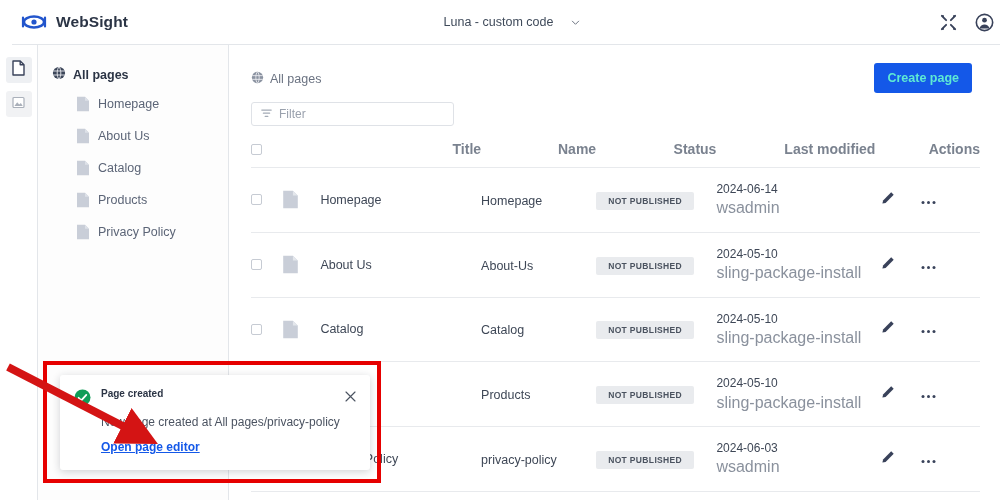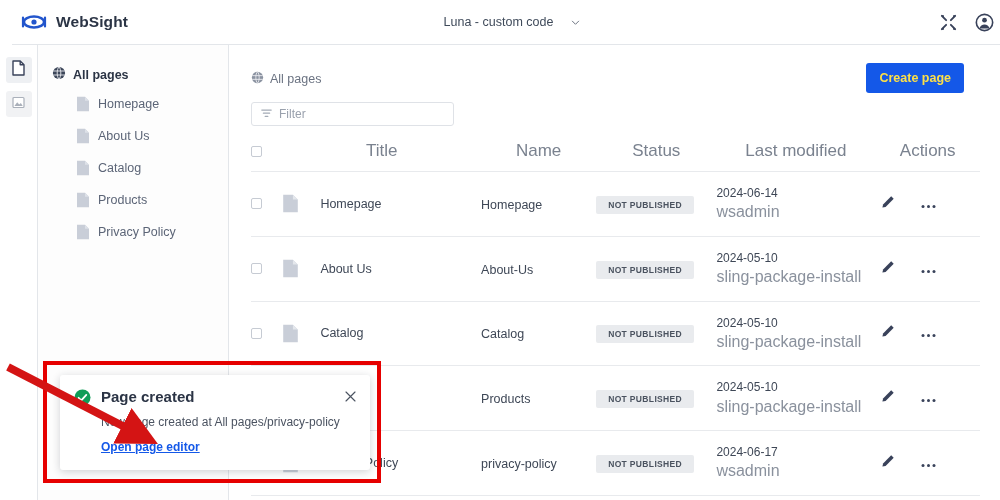--- a/index.html
+++ b/index.html
@@ -60,37 +60,37 @@
     font-size: 12.5px; color: #5c6577; cursor: pointer;
   }
   .pg-ico { width: 14px; height: 16px; display:block; flex: none; }
 
   
   .main { position: absolute; top: 45px; left: 229px; width: 771px; height: 455px; background: #fff; padding: 18px 20px 0 22px; }
   .page-title { font-size: 21px; font-weight: 700; color: #1f2838; letter-spacing: -.2px; }
   .crumb { display: flex; align-items: center; gap: 6px; margin-top: 8px; font-size: 12.5px; color: #6b7382; cursor: pointer; }
 
   .create-btn {
-    position: absolute; top: 18px; right: 36px;
-    background: #1458e8; color: #fde047; border: none; border-radius: 3px;
+    position: absolute; top: 18px; right: 28px;
+    background: #1458e8; color: #5eead4; border: none; border-radius: 3px;
     font-family: inherit; font-size: 12.5px; font-weight: 700;
     padding: 8px 13px; cursor: pointer;
   }
 
   .filter-box {
     margin-top: 15px; width: 203px; height: 24px;
     border: 1px solid #dfe2e7; border-radius: 3px; background: #fff;
     display: flex; align-items: center; gap: 7px; padding: 0 9px; cursor: text;
   }
   .filter-ph { font-size: 12px; color: #9aa1ad; }
 
   
   table.pages { width: 100%; border-collapse: collapse; margin-top: 15px; table-layout: fixed; }
   table.pages th {
-    text-align: center; font-size: 17px; font-weight: 400; color: #7a828f;
+    text-align: right; font-size: 14px; font-weight: 700; color: #7a828f;
     padding: 0 0 10px 0; border-bottom: 1px solid #e8eaed;
   }
   table.pages td { padding: 13px 0; border-bottom: 1px solid #e8eaed; vertical-align: middle; }
   .c-chk   { width: 30px; }
   .c-title { width: 190px; }
   .c-name  { width: 110px; }
   .c-status{ width: 115px; }
   .c-mod   { width: 152px; }
   .c-act   { width: 100px; }
 
@@ -114,21 +114,21 @@
 
   
   .toast {
     position: absolute; left: 60px; top: 375px; width: 310px;
     background: #ffffff; border-radius: 3px;
     box-shadow: 0 2px 9px rgba(25,32,45,.20);
     padding: 13px 14px 15px 14px; z-index: 30;
   }
   .toast-head { display: flex; align-items: flex-start; gap: 10px; }
   .toast-check { width: 17px; height: 17px; flex: none; display:block; margin-top: 1px;}
-  .toast-title { font-size: 15px; font-weight: 700; color: #2b3445; }
+  .toast-title { font-size: 10px; font-weight: 700; color: #2b3445; }
   .toast-close { margin-left: auto; cursor: pointer; display:block; width:11px; height:11px; }
   .toast-msg { font-size: 12px; color: #4b5361; margin: 9px 0 0 27px; }
   .toast-link {
     display: inline-block; margin: 11px 0 0 27px;
     font-size: 12px; font-weight: 700; color: #1458e8;
     text-decoration: underline; cursor: pointer;
   }
 
   
   .anno-box {
@@ -465,21 +465,21 @@
                     <path d="M1 .8 h8 L13 4.8 V15.2 H1 Z" fill="#c9ced8"></path>
                     <path d="M9 .8 V4.8 H13" fill="#e4e7ec"></path>
                   </svg>
               </span>
               <span class="title-txt">Privacy Policy</span>
             </div>
           </td>
           <td class="c-name"><span class="name-txt">privacy-policy</span></td>
           <td class="c-status"><span class="badge">NOT PUBLISHED</span></td>
           <td class="c-mod">
-            <div class="mod-date">2024-06-17</div>
+            <div class="mod-date">2024-06-03</div>
             <div class="mod-user">wsadmin</div>
           </td>
           <td class="c-act">
             <div class="act-cell">
               <span class="act-ico">
                 <svg width="14" height="14" viewBox="0 0 14 14">
                     <path d="M10.2 1.3 L12.7 3.8 L4.6 11.9 L1.4 12.6 L2.1 9.4 Z" fill="#39425a"></path>
                   </svg>
               </span>
               <span class="act-ico">

